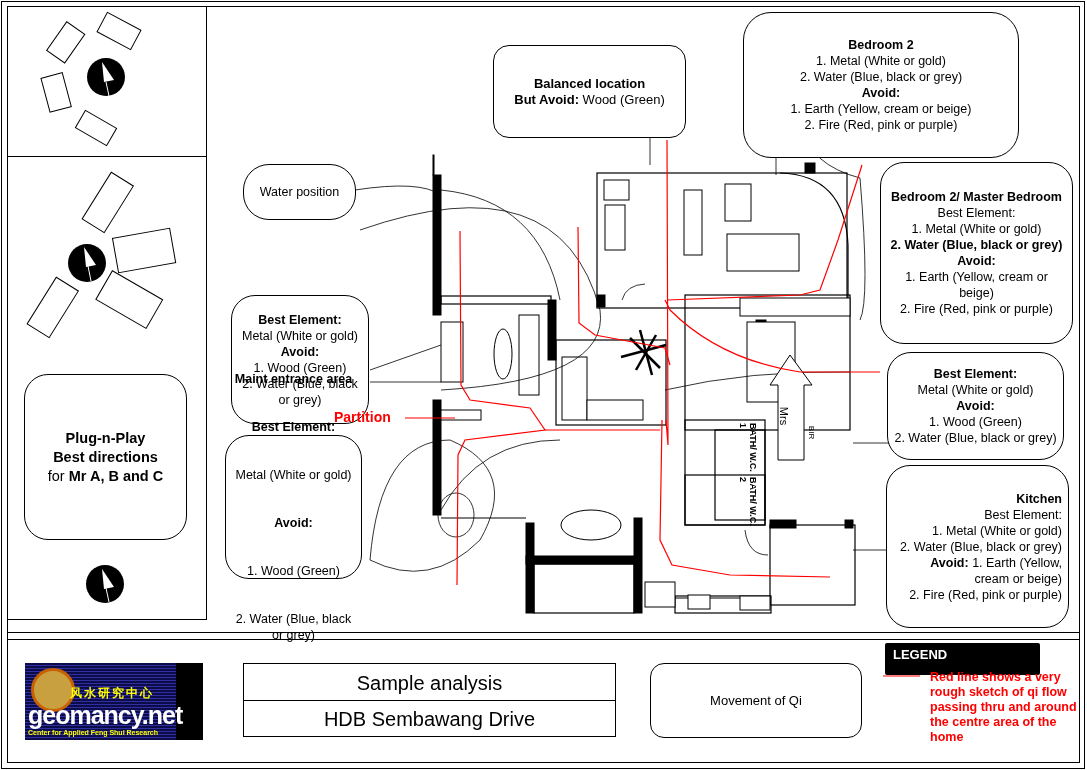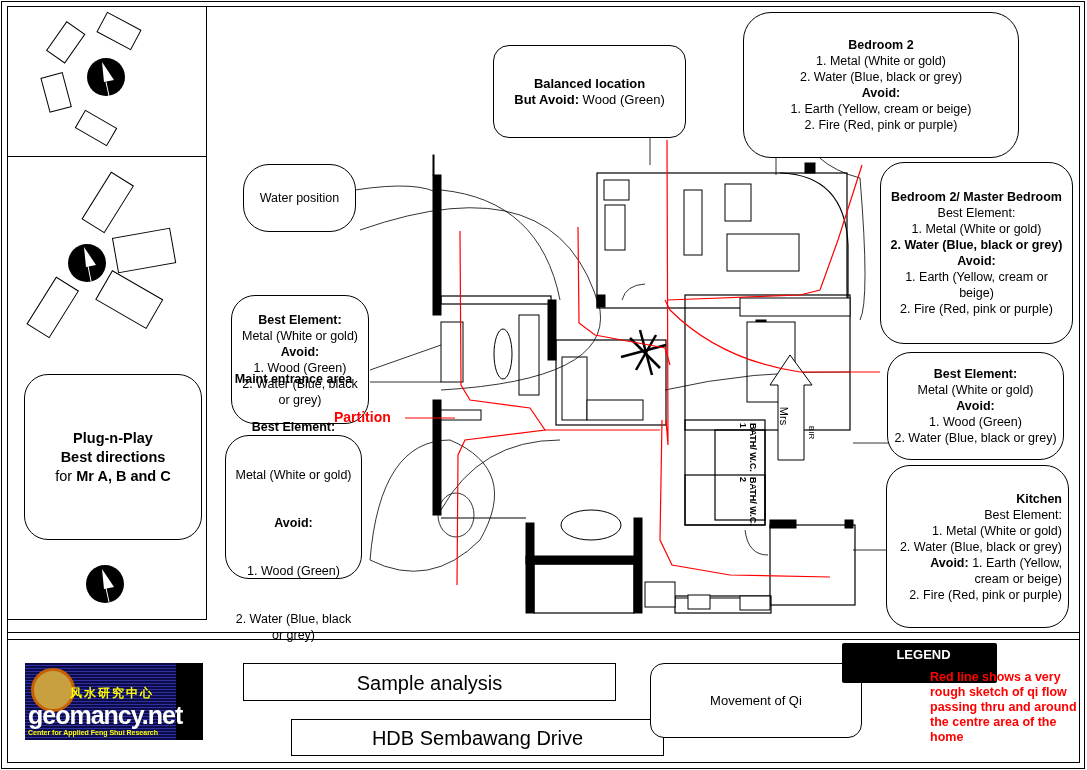--- a/index.html
+++ b/index.html
@@ -4,21 +4,21 @@
 <style>
   html, body { margin:0; padding:0; background:#fff; }
   body { width:1087px; height:770px; position:relative; overflow:hidden; font-family:"Liberation Sans", sans-serif; color:#000; }
   .abs { position:absolute; }
   .frame-line { position:absolute; background:#000; }
   .callout { position:absolute; border:1px solid #000; border-radius:24px; background:#fff; text-align:center; font-size:12.5px; line-height:16px; box-sizing:border-box; display:flex; flex-direction:column; justify-content:center; }
   .callout b { font-weight:bold; }
   .red { color:#ff0000; }
   svg { position:absolute; left:0; top:0; }
   .title-cell { position:absolute; left:243px; width:373px; border:1px solid #000; box-sizing:border-box; text-align:center; font-size:20px; }
-  .legend-head { position:absolute; left:842px; top:643px; width:155px; height:40px; background:#000; color:#fff; font-weight:bold; font-size:13px; line-height:24px; padding-left:8px; box-sizing:border-box; border-radius:2px;text-align:center; }
+  .legend-head { position:absolute; left:885px; top:643px; width:155px; height:32px; background:#000; color:#fff; font-weight:bold; font-size:13px; line-height:24px; padding-left:8px; box-sizing:border-box; border-radius:2px; }
   .legend-text { position:absolute; left:930px; top:670px; width:150px; color:#ff0000; font-weight:bold; font-size:12.5px; line-height:15px; }
   .logo { position:absolute; left:25px; top:663px; width:178px; height:77px; background:#000000; overflow:hidden; }
 </style>
 </head>
 <body>
 
 <div class="frame-line" style="left:1px;top:1px;width:1084px;height:1px;"></div>
 <div class="frame-line" style="left:1px;top:1px;width:1px;height:768px;"></div>
 <div class="frame-line" style="left:1084px;top:1px;width:1px;height:768px;"></div>
 <div class="frame-line" style="left:1px;top:768px;width:1084px;height:1px;"></div>
@@ -153,27 +153,27 @@
     <path d="M667,140 L668,445 L666,420"></path>
     <path d="M667,300 L800,295 L820,290 L838,240 L862,165"></path>
     <path d="M665,300 L670,310 Q720,360 800,372 L880,372"></path>
     <path d="M662,420 L660,540 L672,565 L730,575 L830,577"></path>
     <path d="M545,430 L660,430"></path>
     <line x1="405" y1="418" x2="455" y2="418"></line>
     <line x1="883" y1="676" x2="920" y2="676"></line>
   </g>
 </svg>
 
-<div class="callout" style="left:24px;top:374px;width:178px;height:166px;font-size:14.5px;line-height:19px;">
+<div class="callout" style="left:24px;top:374px;width:163px;height:166px;font-size:14.5px;line-height:19px;">
   <b>Plug-n-Play</b>
   <b>Best directions</b>
   <div><span>for </span><b>Mr A, B and C</b></div>
 </div>
 
-<div class="callout" style="left:243px;top:164px;width:113px;height:68px;border-radius:26px;">
+<div class="callout" style="left:243px;top:164px;width:113px;height:56px;border-radius:26px;">
   <span>Water position</span>
 </div>
 
 <div class="callout" style="left:493px;top:45px;width:193px;height:93px;border-radius:16px;font-size:13px;">
   <b>Balanced location</b>
   <div><b>But Avoid:</b><span> Wood (Green)</span></div>
 </div>
 
 <div class="callout" style="left:743px;top:12px;width:276px;height:146px;border-radius:28px;">
   <b>Bedroom 2</b>
@@ -237,21 +237,21 @@
   <div style="position:absolute;left:0;top:0;width:151px;height:77px;background:repeating-linear-gradient(0deg,#0c0c4a 0 2px,#3030a0 2px 3px);"></div>
   <div style="position:absolute;left:6px;top:5px;width:38px;height:38px;border-radius:50%;background:#c8a040;border:3px solid #c86000;"></div>
   <div style="position:absolute;left:45px;top:22px;color:#ffff00;font-size:12px;font-weight:bold;letter-spacing:2px;">风水研究中心</div>
   <div style="position:absolute;left:3px;top:38px;color:#fff;font-size:25px;font-weight:bold;letter-spacing:-1px;">geomancy.net</div>
   <div style="position:absolute;left:3px;top:66px;color:#ffff00;font-size:7px;font-weight:bold;">Center for Applied Feng Shui Research</div>
 </div>
 
 <div class="title-cell" style="top:663px;height:38px;line-height:38px;">
   <span>Sample analysis</span>
 </div>
-<div class="title-cell" style="top:719px;height:37px;line-height:37px;margin-left:48px;">
+<div class="title-cell" style="top:700px;height:37px;line-height:37px;">
   <span>HDB Sembawang Drive</span>
 </div>
 
 <div class="callout" style="left:650px;top:663px;width:212px;height:75px;border-radius:14px;font-size:13px;">
   <span>Movement of Qi</span>
 </div>
 
 <div class="legend-head">LEGEND</div>
 <div class="legend-text">Red line shows a very rough sketch of qi flow passing thru and around the centre area of the home</div>
 

